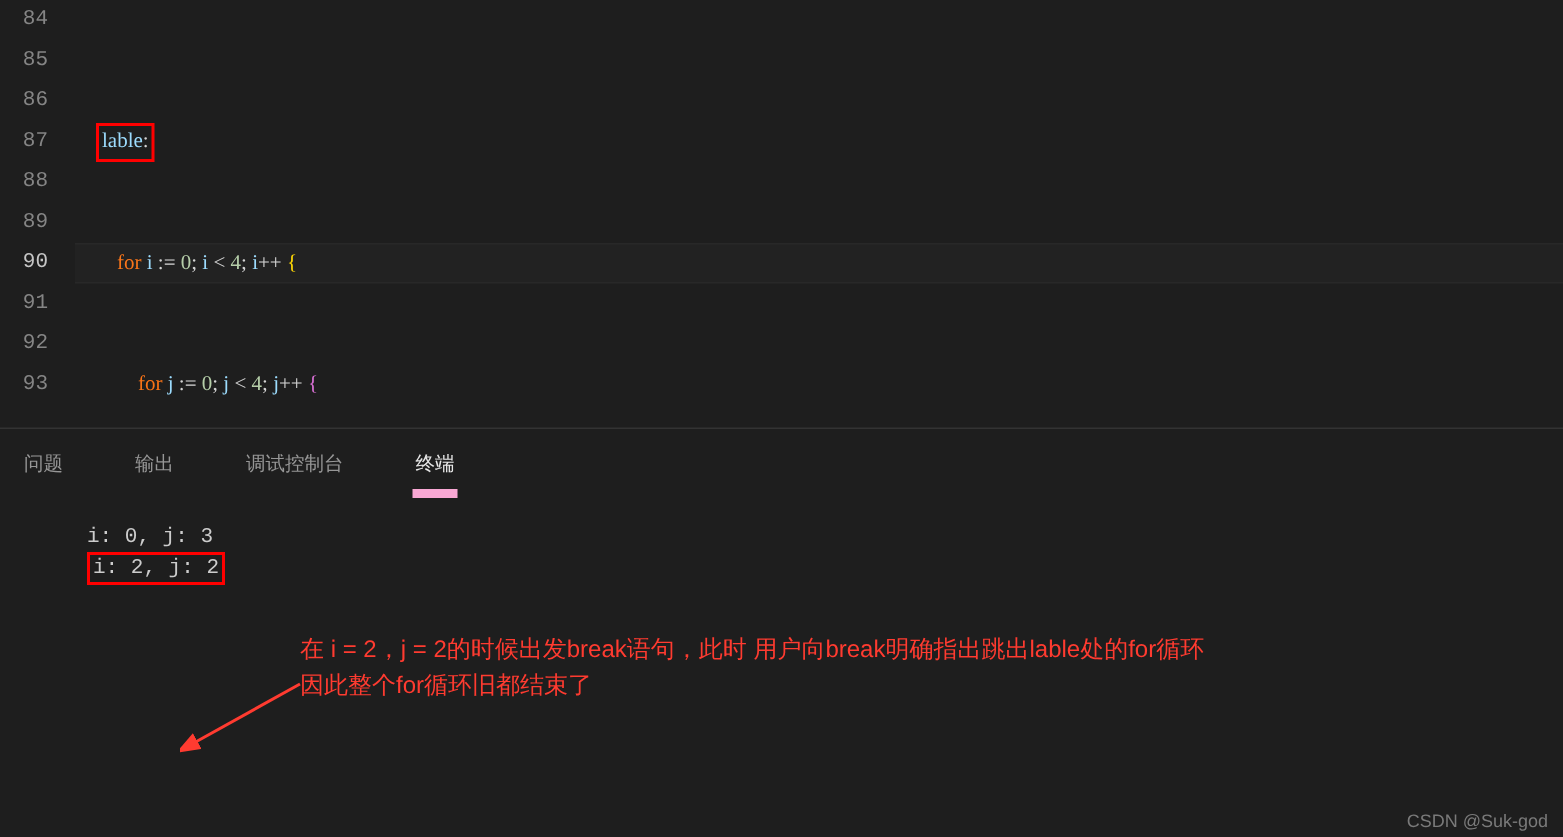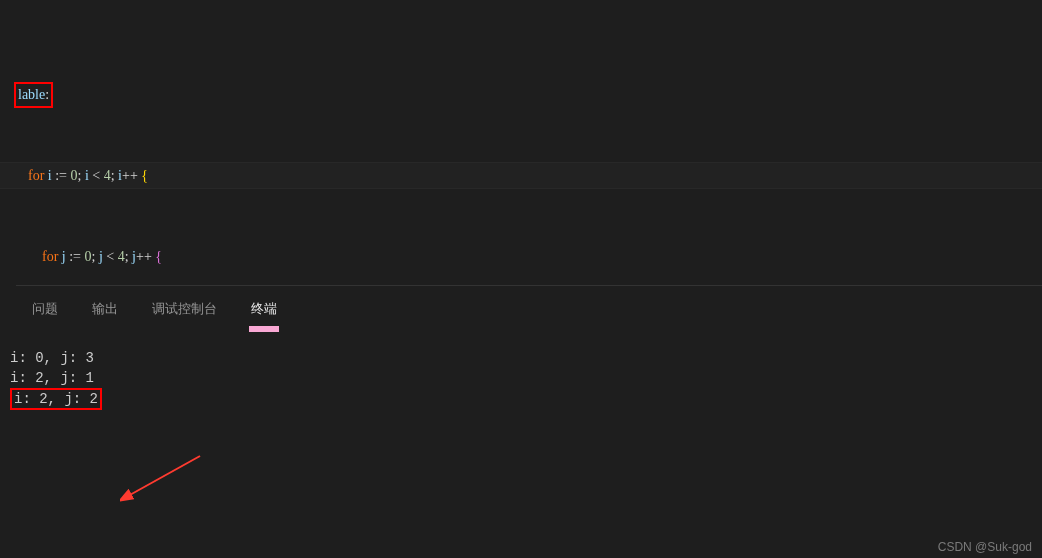--- a/index.html
+++ b/index.html
@@ -52,43 +52,42 @@
     .brace { color: #ffd700; }
     .brace2 { color: #da70d6; }
     .red-box {
       border: 2px solid #ff0000;
       padding: 0 2px;
       display: inline-block;
       line-height: 22px;
     }
     .panel-tabs {
       display: flex;
-      gap: 30px;
+      gap: 44px;
       padding: 10px 14px 0 14px;
       font-size: 13px;
       color: #969696;
       font-family: 'Microsoft YaHei', sans-serif;
       background: #1e1e1e;
       border-top: 1px solid #333;
-      margin-left: 16px;
     }
     .panel-tab { padding: 4px 2px 8px 2px; cursor: pointer; }
     .panel-tab.active {
       color: #e7e7e7;
       border-bottom: 6px solid #f9a8d4;
     }
     .terminal {
       padding: 16px 10px 8px 10px;
       font-family: Consolas, 'Courier New', monospace;
       font-size: 14px;
       line-height: 20px;
       color: #cccccc;
       position: relative;
     }
-    .term-line { height: 20px; white-space: pre; }
+    .term-line { height: 20px; white-space: pre; margin-left: 48px; }
     .term-box {
       border: 2px solid #ff0000;
       display: inline-block;
       padding: 0 2px;
       line-height: 18px;
     }
     .annotation {
       position: absolute;
       color: #ff3b30;
       font-family: 'Microsoft YaHei', sans-serif;
@@ -110,20 +109,32 @@
       right: 10px;
       color: #7a7a7a;
       font-size: 12px;
       font-family: sans-serif;
     }
   </style>
 </head>
 <body>
 
 <div class="editor-area">
+  <div class="gutter">
+    <div class="line-num">84</div>
+    <div class="line-num">85</div>
+    <div class="line-num">86</div>
+    <div class="line-num">87</div>
+    <div class="line-num">88</div>
+    <div class="line-num">89</div>
+    <div class="line-num active">90</div>
+    <div class="line-num">91</div>
+    <div class="line-num">92</div>
+    <div class="line-num">93</div>
+  </div>
   <div class="code">
     <div class="active-line-bg"></div>
     <div class="code-line">    <span class="red-box"><span class="id">lable</span><span class="op">:</span></span></div>
     <div class="code-line">        <span class="kw">for</span> <span class="id">i</span> <span class="op">:=</span> <span class="num">0</span><span class="op">;</span> <span class="id">i</span> <span class="op">&lt;</span> <span class="num">4</span><span class="op">;</span> <span class="id">i</span><span class="op">++</span> <span class="brace">{</span></div>
     <div class="code-line">            <span class="kw">for</span> <span class="id">j</span> <span class="op">:=</span> <span class="num">0</span><span class="op">;</span> <span class="id">j</span> <span class="op">&lt;</span> <span class="num">4</span><span class="op">;</span> <span class="id">j</span><span class="op">++</span> <span class="brace2">{</span></div>
     
     
     
     
     
@@ -134,23 +145,24 @@
 
 <div class="panel-tabs">
   <div class="panel-tab">问题</div>
   <div class="panel-tab">输出</div>
   <div class="panel-tab">调试控制台</div>
   <div class="panel-tab active">终端</div>
 </div>
 
 <div class="terminal">
   <div class="term-line">i: 0, j: 3</div>
-  <div class="term-line">i: 2, j: 1</div>
   <div class="term-line"><span class="term-box">i: 2, j: 2</span></div>
 
+  <div class="annotation"><span>在 i = 2，j = 2的时候出发break语句，此时 用户向break明确指出跳出lable处的for循环</span>
+<span>因此整个for循环旧都结束了</span></div>
 
   <svg class="arrow-svg" width="90" height="60">
     <defs>
       <marker id="ah" markerWidth="10" markerHeight="10" refX="2" refY="3" orient="auto">
         <path d="M0,0 L0,6 L8,3 z" fill="#ff3b30"></path>
       </marker>
     </defs>
     <line x1="80" y1="4" x2="8" y2="44" stroke="#ff3b30" stroke-width="2" marker-end="url(#ah)"></line>
   </svg>
 </div>

